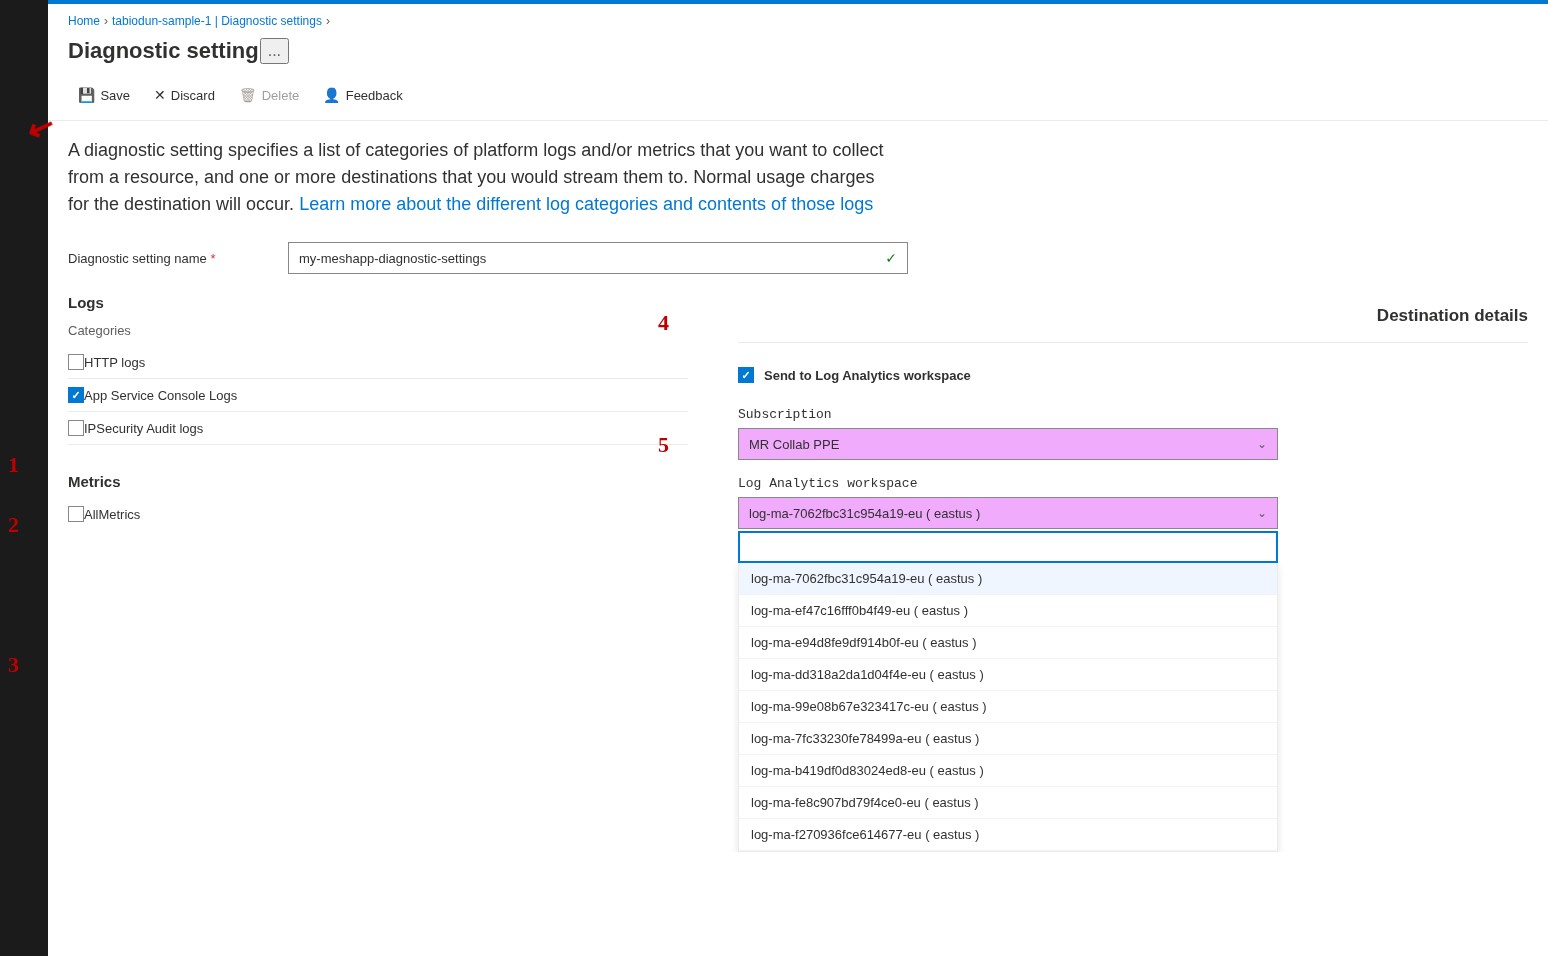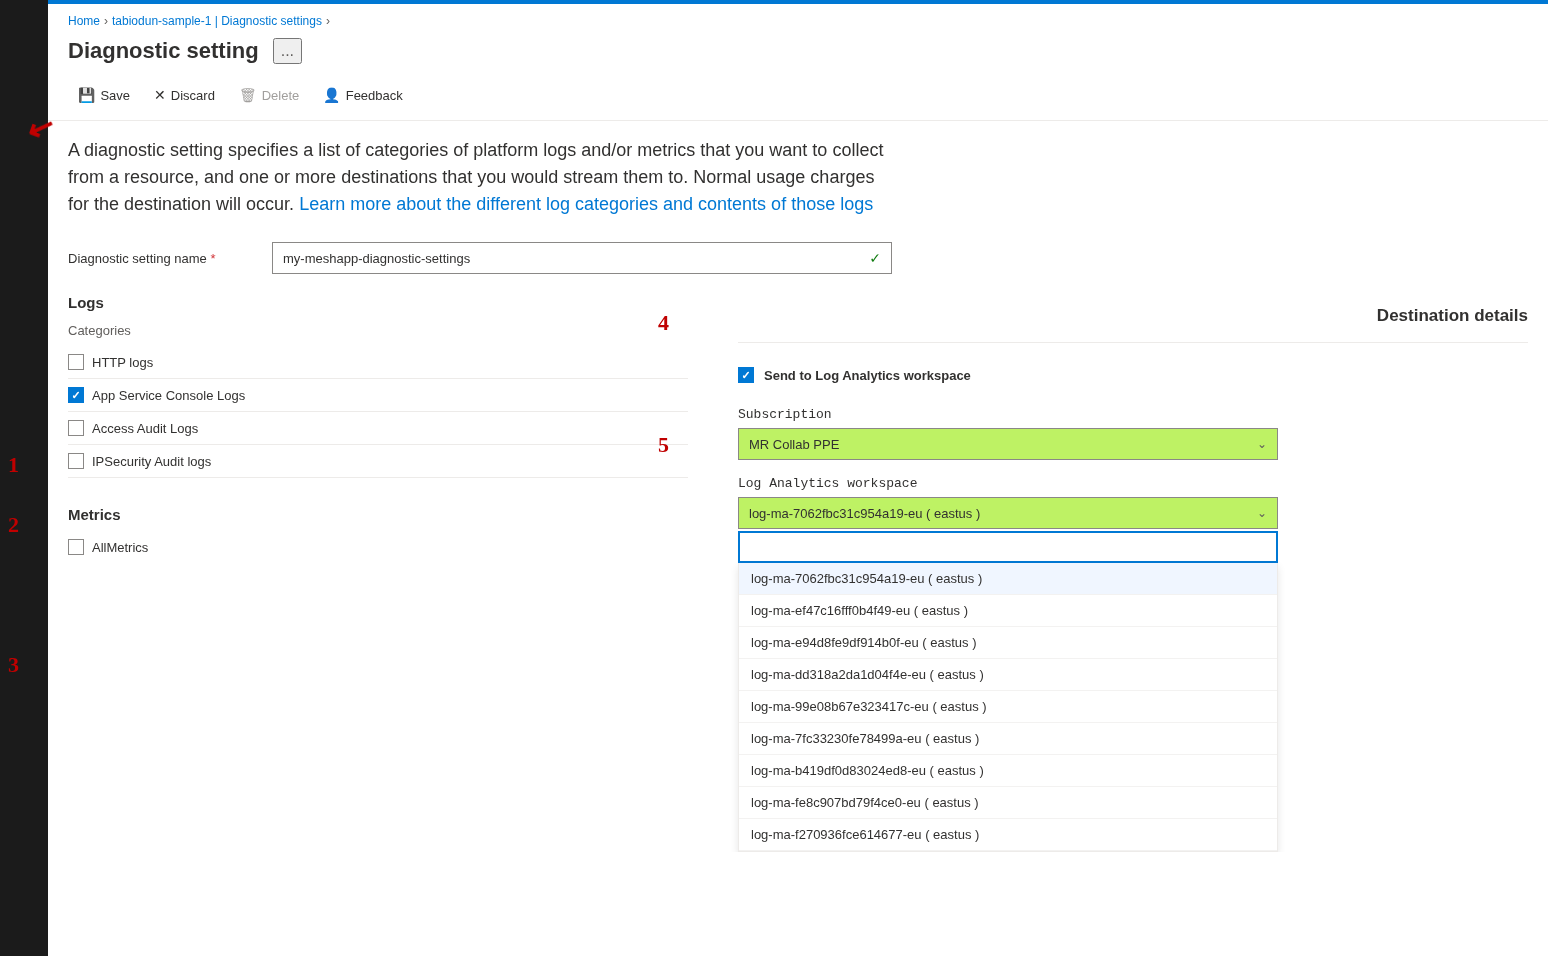--- a/index.html
+++ b/index.html
@@ -36,21 +36,21 @@
     }
     .breadcrumb a {
       color: #0078d4;
       text-decoration: none;
       cursor: pointer;
     }
     .page-title-row {
       padding: 4px 20px 12px 20px;
       display: flex;
       align-items: center;
-      gap: 14px;
+      gap: 1px;
     }
     .page-title {
       font-size: 22px;
       font-weight: 600;
       color: #323130;
     }
     .ellipsis-btn {
       font-size: 16px;
       color: #605e5c;
       cursor: pointer;
@@ -90,21 +90,21 @@
       line-height: 1.5;
     }
     .description-area a {
       color: #0078d4;
       text-decoration: none;
     }
     .form-row {
       padding: 8px 20px;
       display: flex;
       align-items: center;
-      gap: 4px;
+      gap: 20px;
       max-width: 1000px;
     }
     .form-label {
       font-size: 13px;
       color: #323130;
       min-width: 200px;
     }
     .form-label .required {
       color: #d13438;
     }
@@ -128,21 +128,20 @@
       padding: 12px 0 8px 0;
     }
     .subsection-title {
       font-size: 13px;
       color: #605e5c;
       padding: 4px 0 8px 0;
     }
     .checkbox-row {
       display: flex;
       align-items: center;
-      gap: 8px;
       padding: 8px 0;
       border-bottom: 1px solid #edebe9;
       font-size: 13px;
       color: #323130;
     }
     .checkbox-row:last-child { border-bottom: none; }
     .checkbox {
       width: 16px;
       height: 16px;
       border: 1px solid #8a8886;
@@ -190,21 +189,21 @@
     .field-label {
       font-size: 13px;
       color: #323130;
       margin-bottom: 6px;
       font-family: Liberation Mono, monospace;
     }
     .select-field {
       width: 540px;
       height: 32px;
       border: 1px solid #8a8886;
-      background: #bef264;
+      background: #f0abfc;
       display: flex;
       align-items: center;
       justify-content: space-between;
       padding: 0 10px;
       cursor: pointer;
       font-size: 13px;
       color: #323130;
     }
     .select-field .chevron {
       font-size: 12px;
@@ -322,24 +321,20 @@
         <div class="checkbox"></div>
         <span>HTTP logs</span>
       </div>
 
       <div class="checkbox-row">
         <div class="checkbox checked"></div>
         <span>App Service Console Logs</span>
       </div>
 
 
-      <div class="checkbox-row">
-        <div class="checkbox"></div>
-        <span>Access Audit Logs</span>
-      </div>
 
       <div class="checkbox-row">
         <div class="checkbox"></div>
         <span>IPSecurity Audit logs</span>
       </div>
 
 
       <div class="metrics-section">
         <div class="section-title">Metrics</div>
         <div class="checkbox-row">

